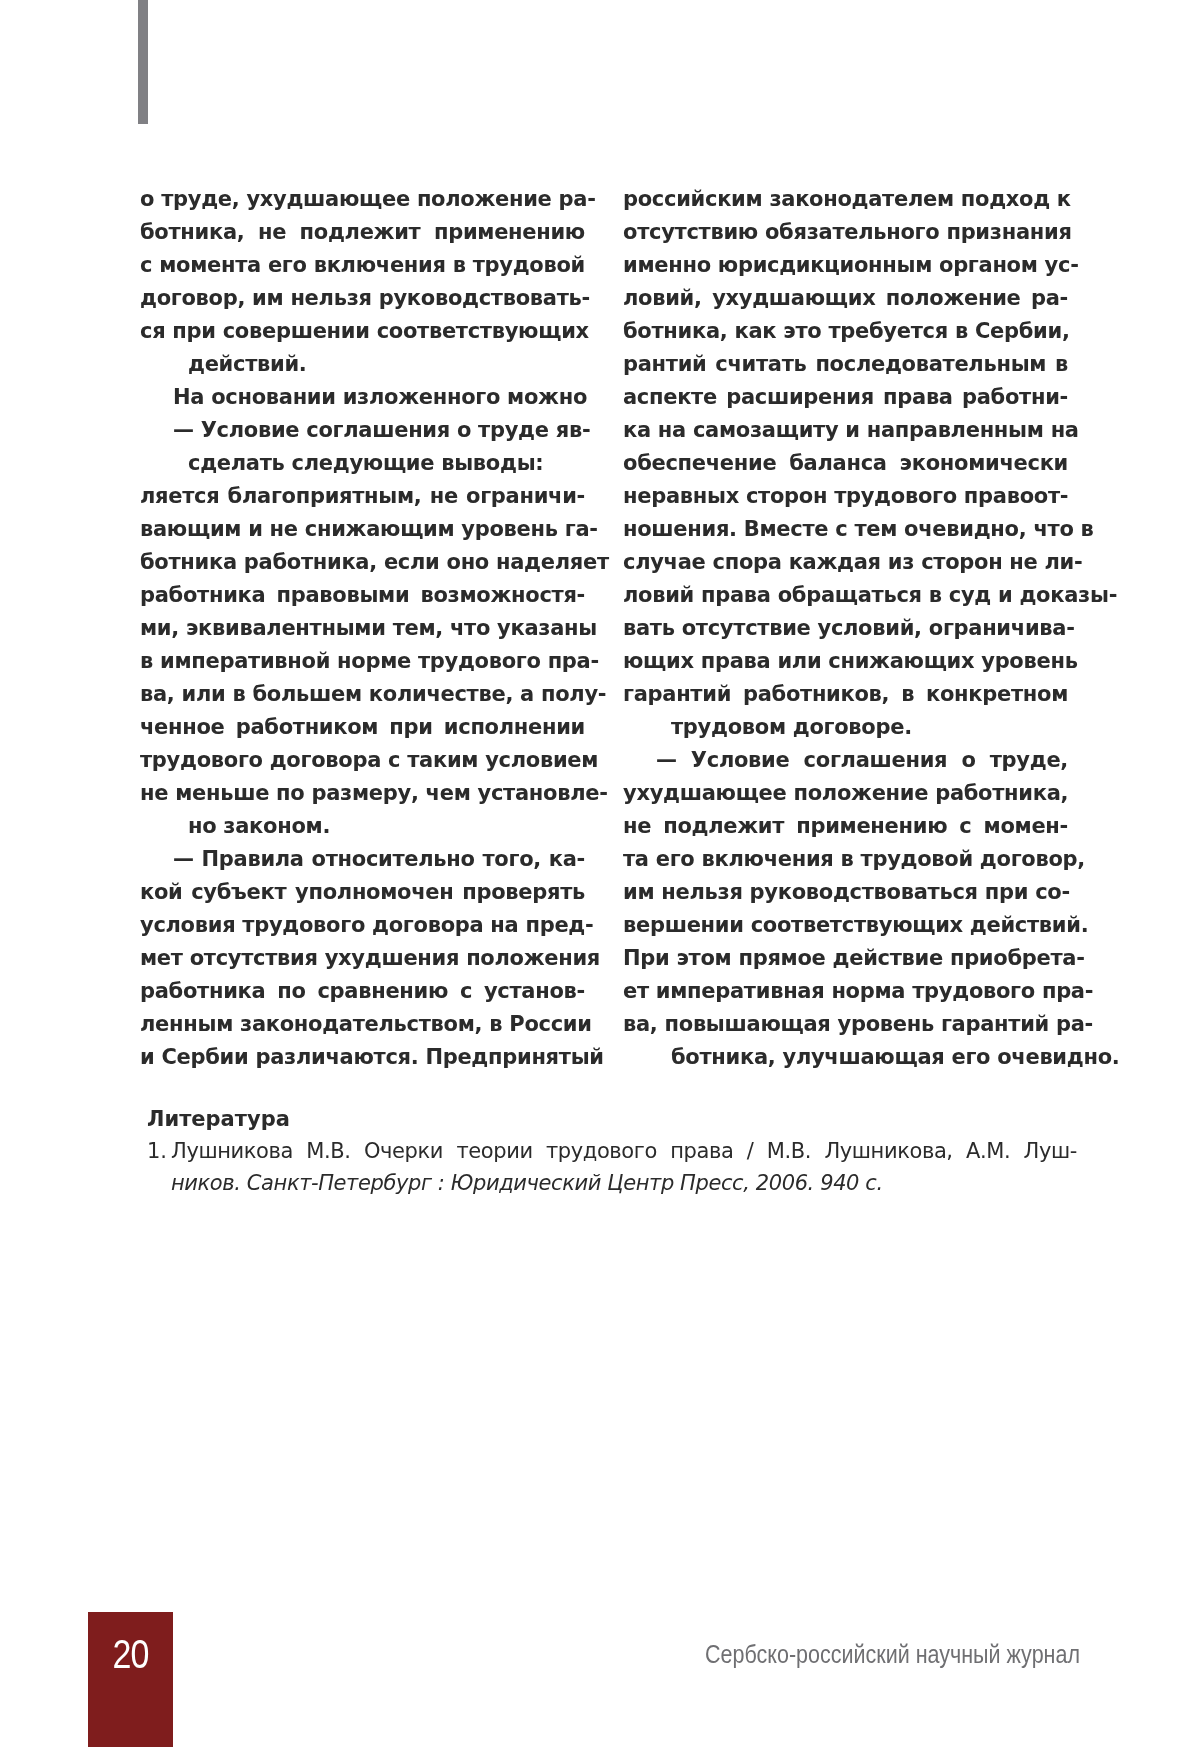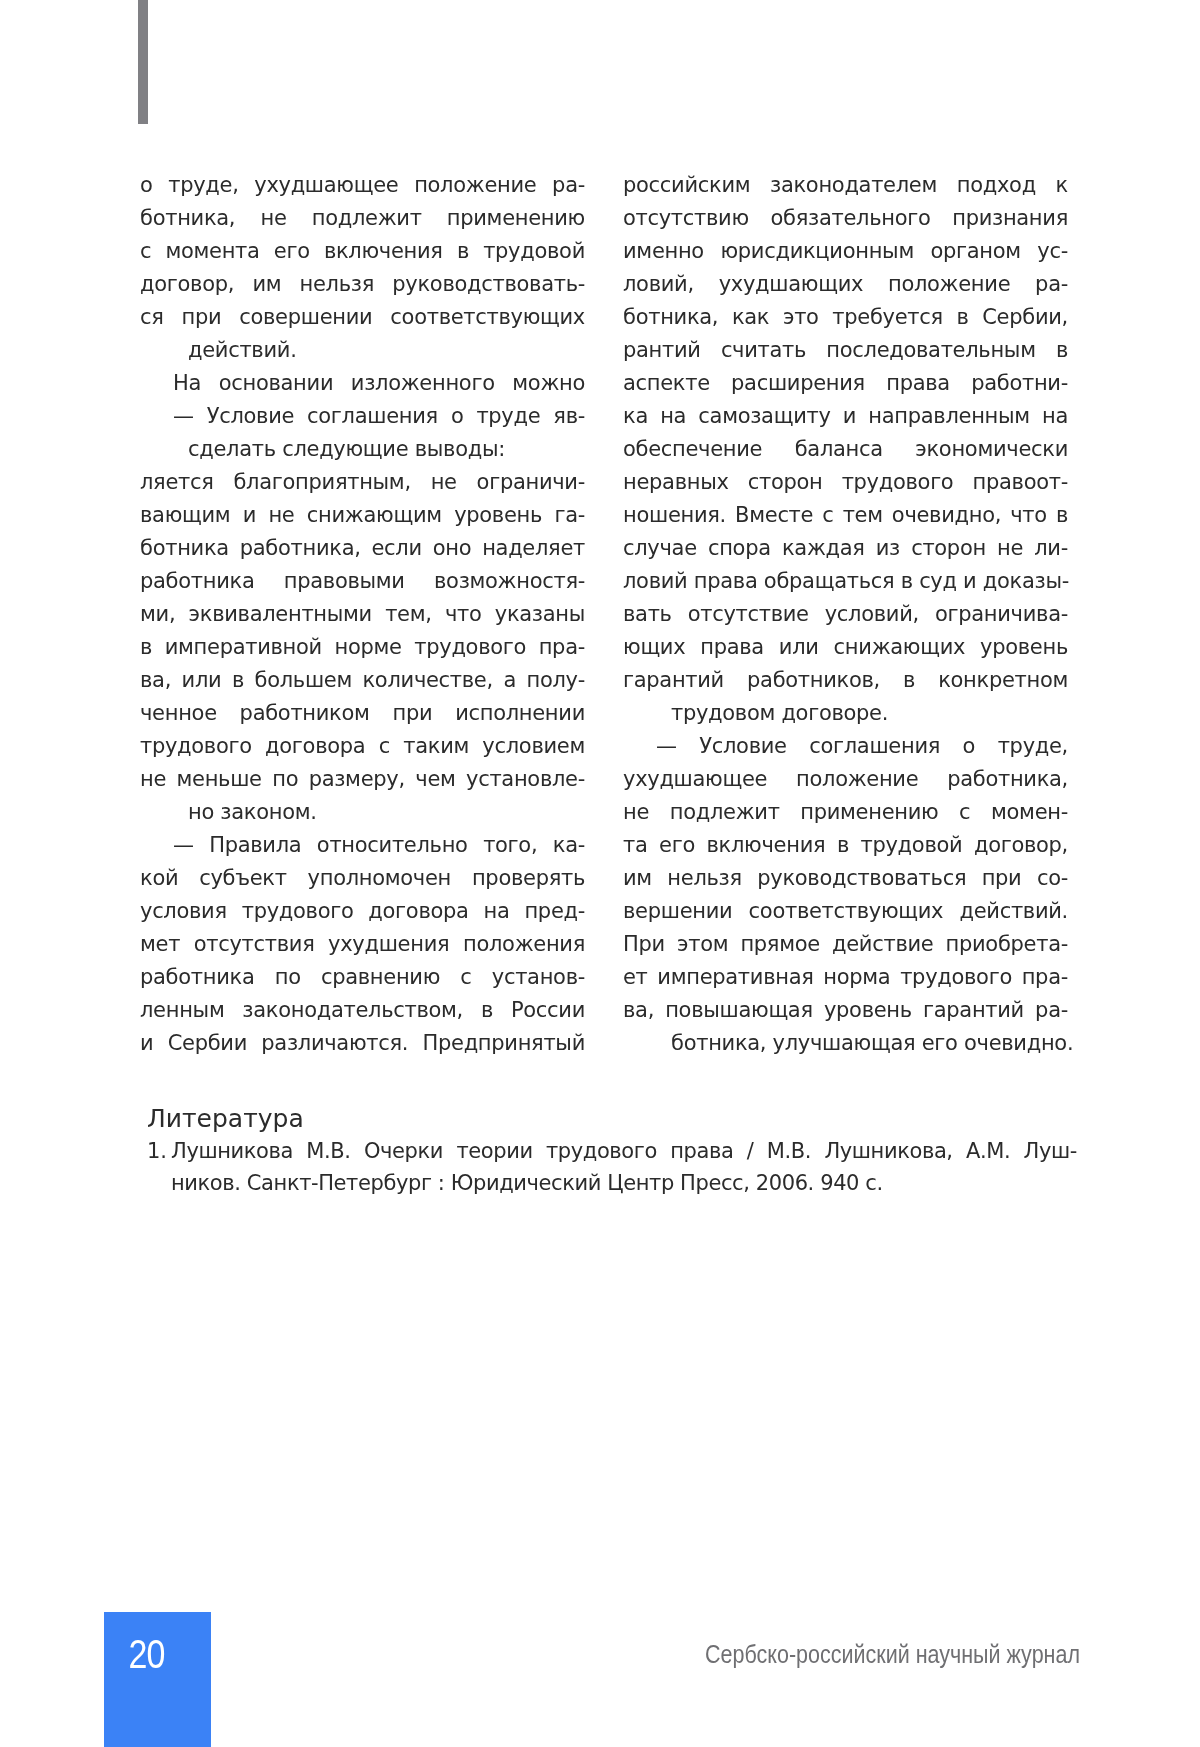--- a/index.html
+++ b/index.html
@@ -1,33 +1,33 @@
 <!DOCTYPE html>
 <html><head>
 <meta charset="utf-8">
 <style>
   html, body { margin:0; padding:0; background:#ffffff; }
   body { width:1200px; height:1747px; position:relative; overflow:hidden;
          font-family:"DejaVu Sans", "Liberation Sans", sans-serif; color:#2b2b2b; }
   .top-bar { position:absolute; left:138px; top:0; width:10px; height:124px; background:#808084; }
-  .col { position:absolute; top:169px; width:445px; }
+  .col { position:absolute; top:183px; width:445px;font-weight:bold; }
   .col.left { left:140px; }
   .col.right { left:623px; width:445px; }
   .line { position:relative; height:33px; line-height:33px; font-size:21px;
           white-space:nowrap; text-align:justify; text-align-last:justify; letter-spacing:-0.3px; }
   .line.last { text-align-last:left;margin-left:48px; }
   .line.indent { padding-left:33px; }
   .lit { position:absolute; left:147px; top:1103px; width:930px; }
-  .lit-title { font-weight:normal; font-size:25px; line-height:32px; height:32px; }
+  .lit-title { font-weight:bold; font-size:21px; line-height:32px; height:32px; }
   .lit-item { position:relative; font-size:21px; line-height:32px; }
   .lit-num { position:absolute; left:0; top:0; }
   .lit-text { margin-left:24px; }
   .lit-line { height:32px; white-space:nowrap; text-align:justify; text-align-last:justify; letter-spacing:-0.4px; }
-  .lit-line.last { text-align-last:left; }
-  .page-box { position:absolute; left:104px; top:1612px; width:85px; height:135px; background:#3b82f6;padding-left:22px; }
+  .lit-line.last { text-align-last:left;font-style:italic; }
+  .page-box { position:absolute; left:88px; top:1612px; width:85px; height:135px; background:#7f1d1d; }
   .page-num { position:absolute; left:0; top:20px; width:85px; text-align:center; color:#ffffff;
               font-family:"Liberation Sans", sans-serif; font-size:40px; letter-spacing:-1px; transform:scaleX(0.85); }
   .journal { position:absolute; right:120px; top:1640px; font-family:"Liberation Sans", sans-serif;
              font-size:25px; color:#6f6f72; transform:scaleX(0.86); transform-origin:right center; white-space:nowrap; }
 </style>
 </head>
 <body>
 
 <div class="top-bar"></div>
 

